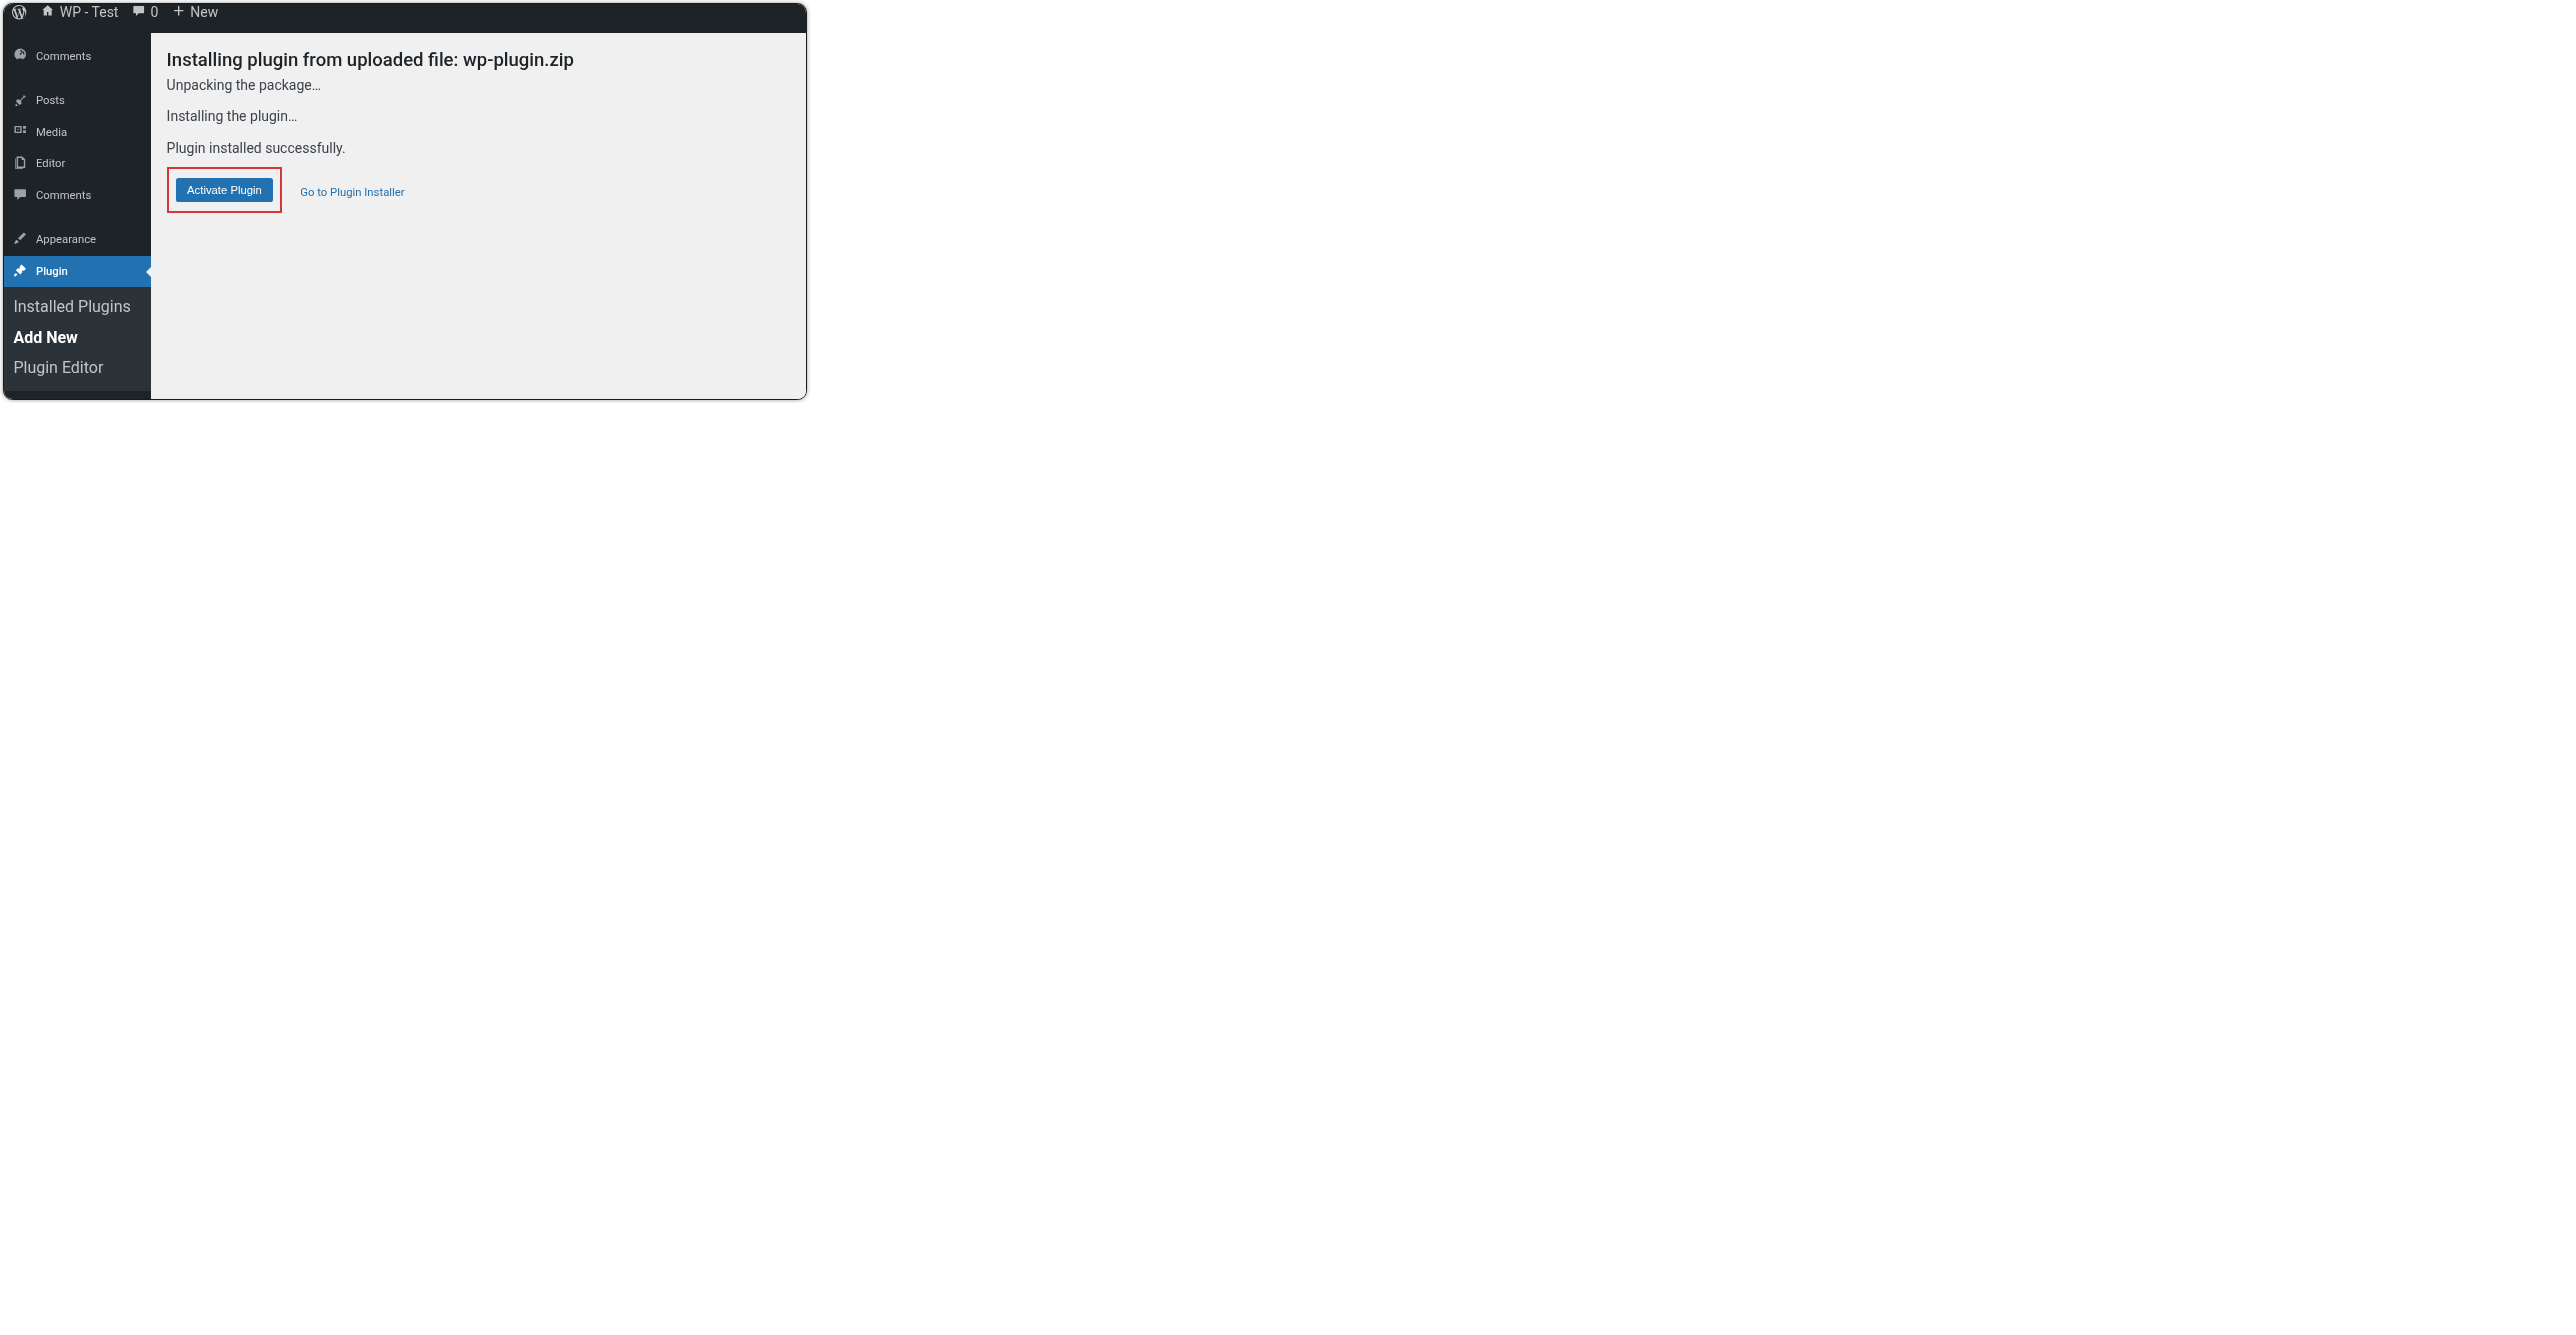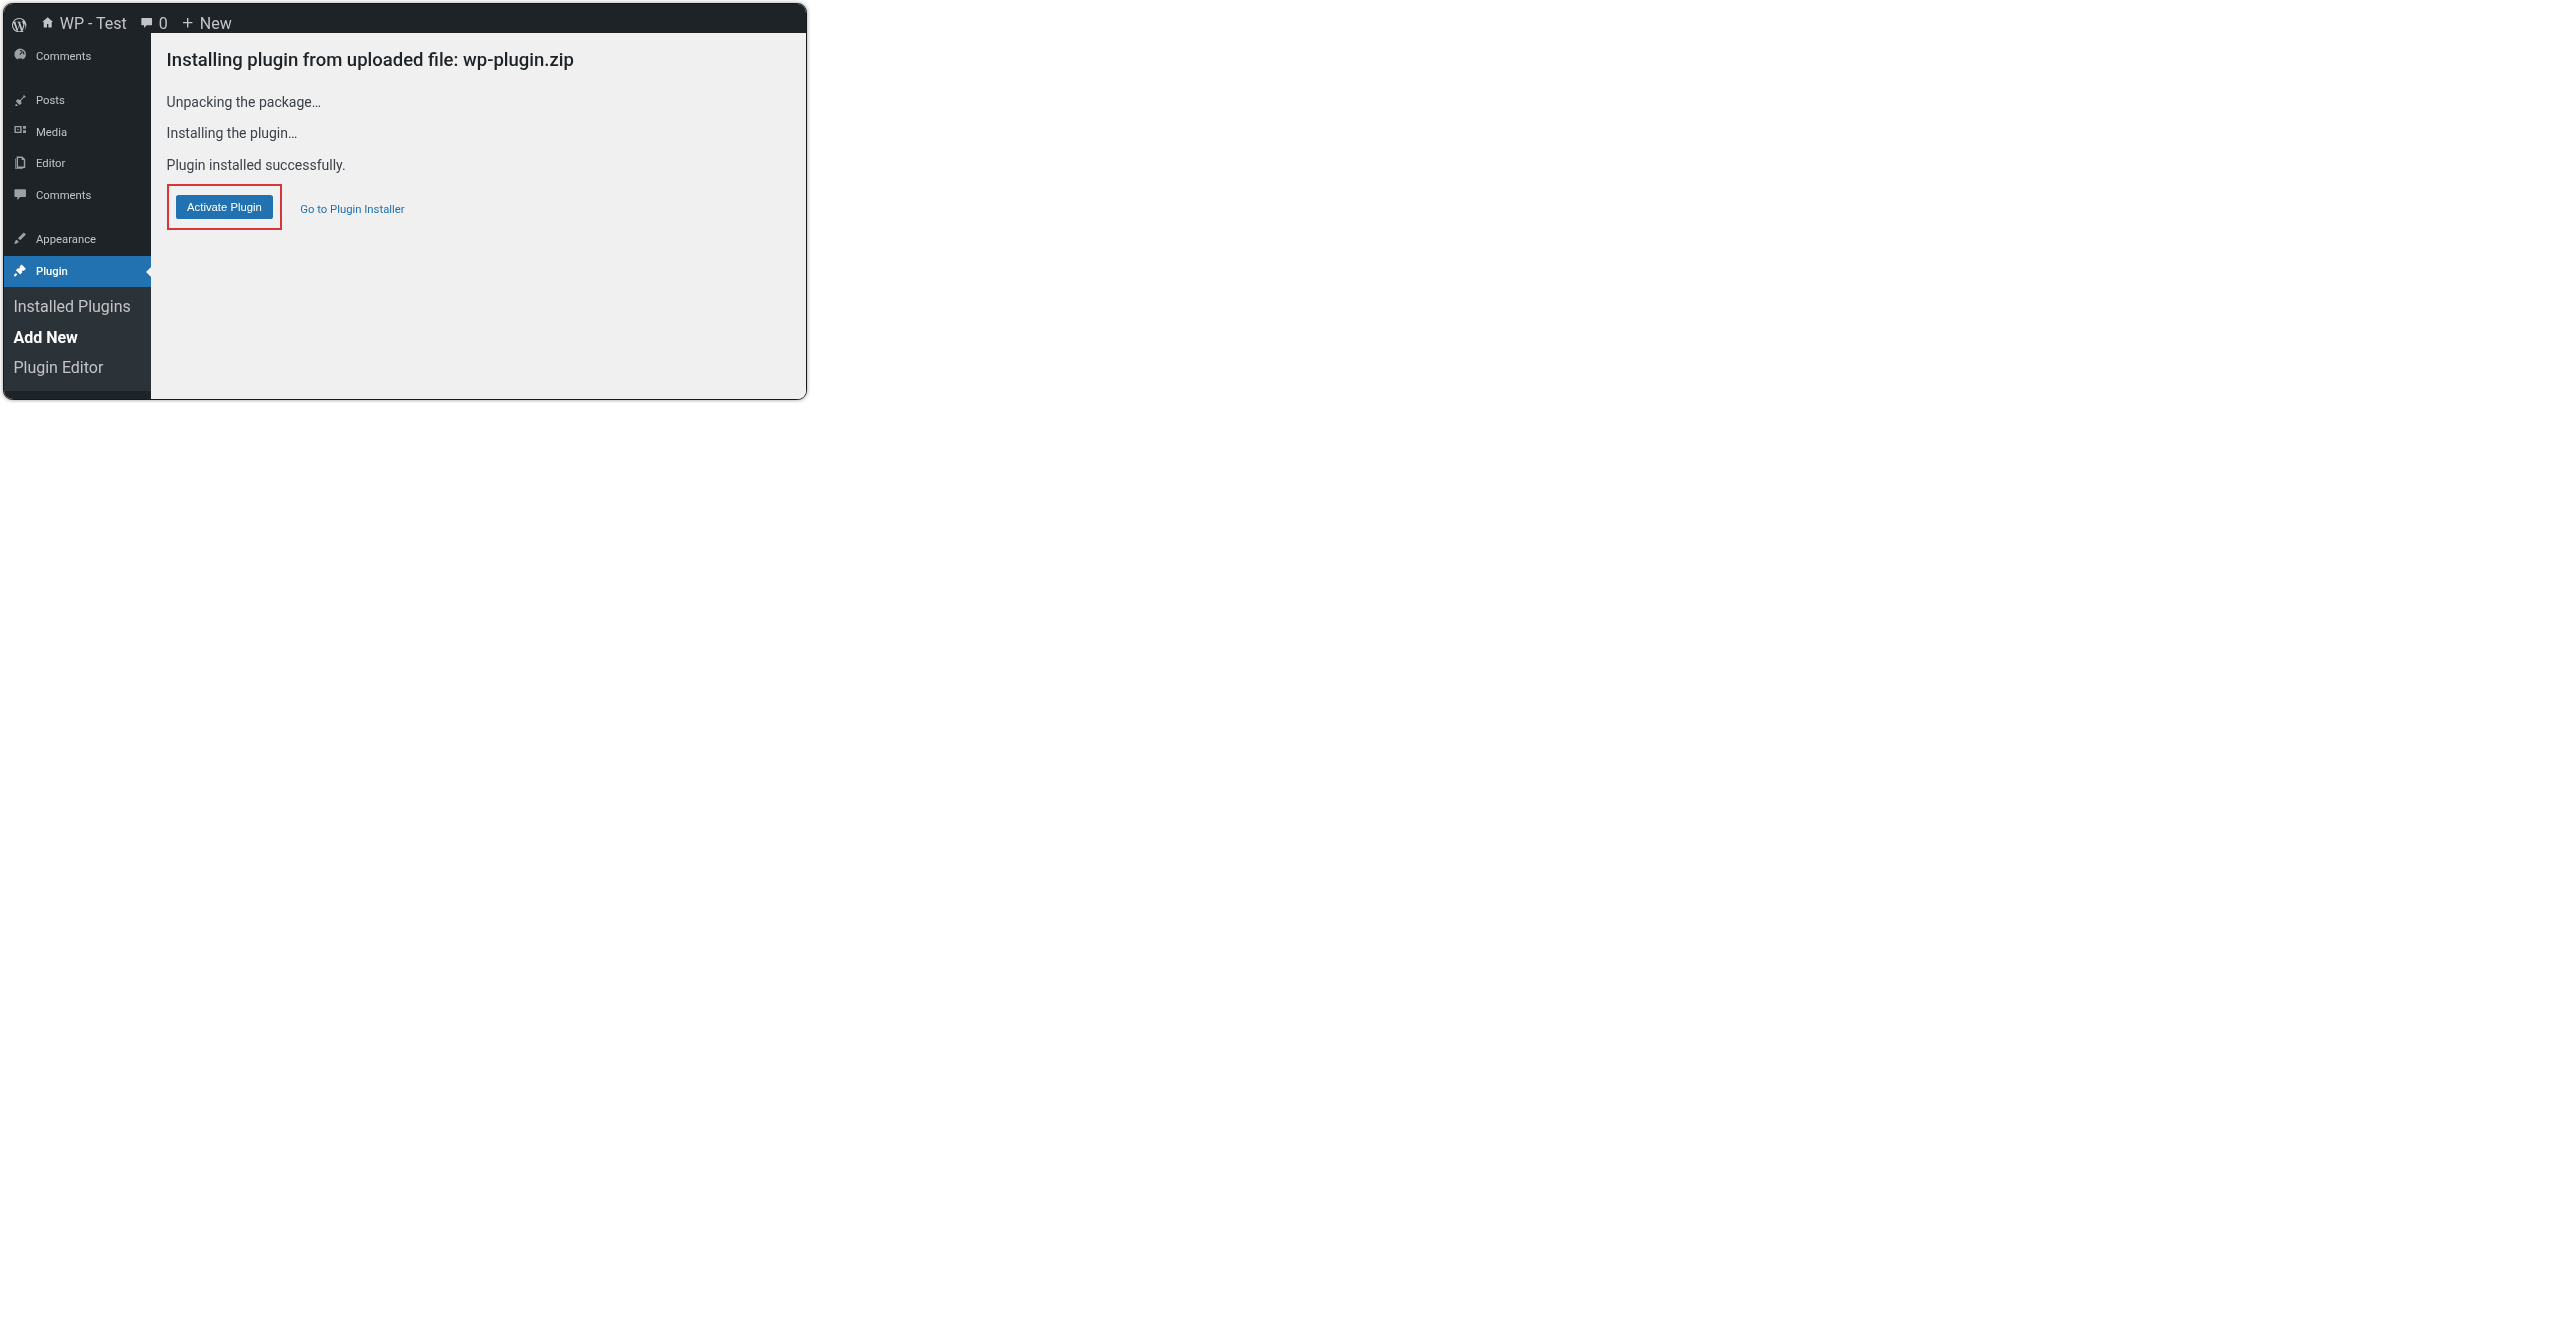--- a/index.html
+++ b/index.html
@@ -15,25 +15,25 @@
       border-radius: 9.3px;
       overflow: hidden;
       position: relative;
       box-shadow: 0 0 4.1px rgba(0,0,0,0.4);
       margin: 3.1px;
     }
     .toolbar {
       height: 29px;
       background: #1d2327;
       display: flex;
-      align-items: flex-end;
+      align-items: flex-start;
       padding: 0 4.1px;
       gap: 7.2px;
       color: #c3c4c7;
-      font-size: 16px;
+      font-size: 14px;
     }
     .toolbar .tb-item {
       display: flex;
       align-items: center;
       gap: 5.2px;
       padding: 0 3.1px;
       cursor: pointer;
     }
     .toolbar svg { fill: #c3c4c7; }
     .wp-logo-wrap { width: 16.5px; height: 16.5px; display:flex; align-items:center; justify-content:center;}
@@ -89,21 +89,21 @@
     .sidebar .submenu .sub-item.current { color: #fff; font-weight: 700; }
     .content {
       flex: 1;
       background: #f0f0f1;
       padding: 15.5px 15.5px;
       color: #1d2327;
     }
     .content h1 {
       font-size: 18.5px;
       font-weight: 500;
-      margin-bottom: 23px;
+      margin-bottom: 6px;
       color: #1d2327;
     }
     .content p {
       font-size: 14px;
       color: #3c434a;
       margin-bottom: 15.5px;
     }
     .highlight-box {
       border: 2.6px solid #d63638;
       padding: 9.3px 7.2px;

